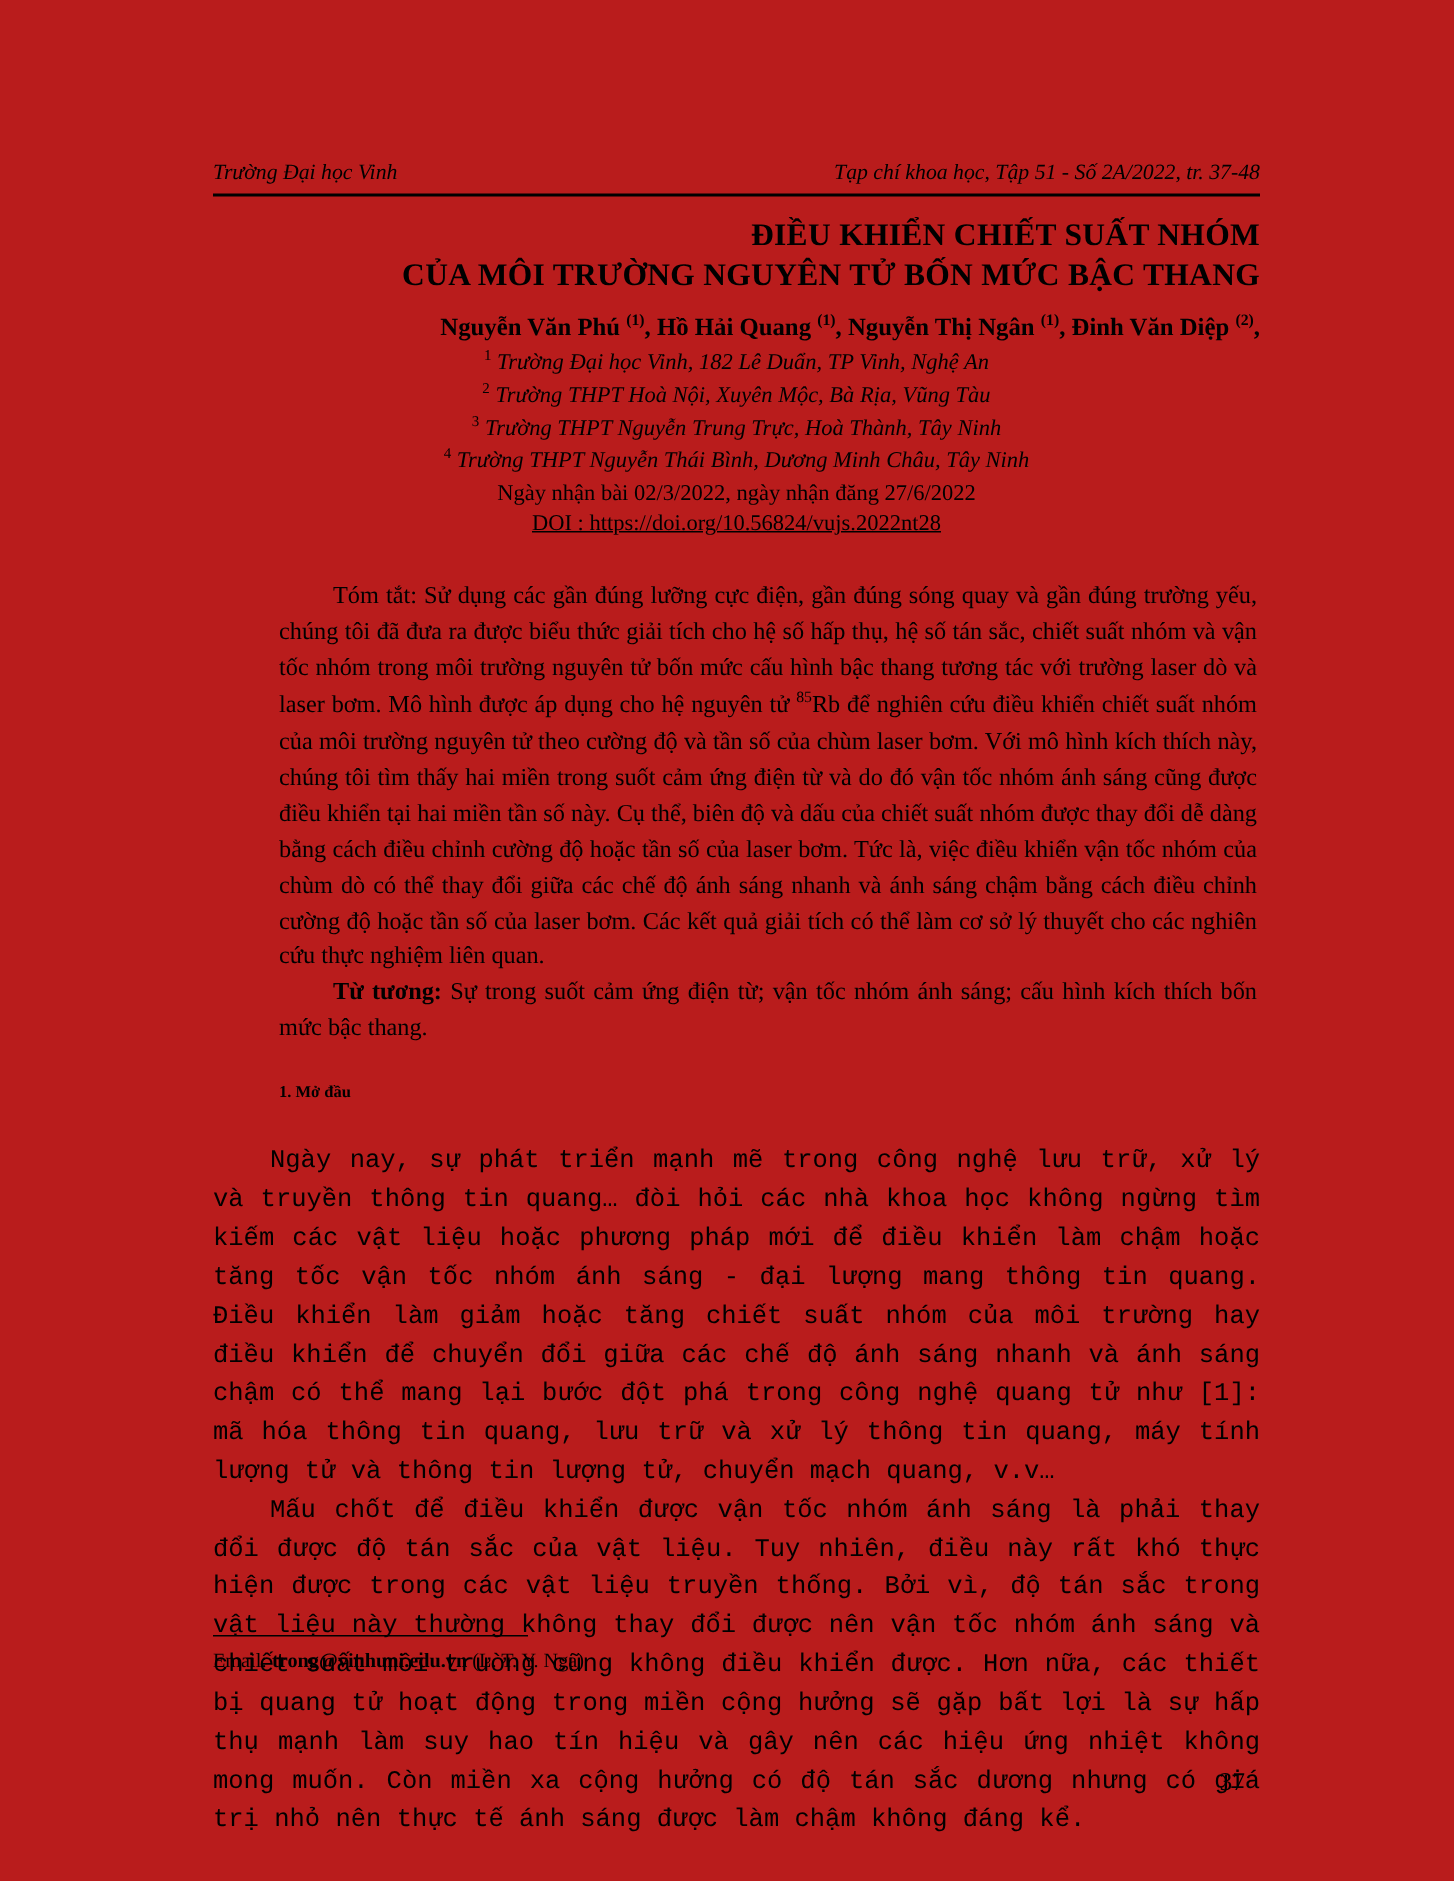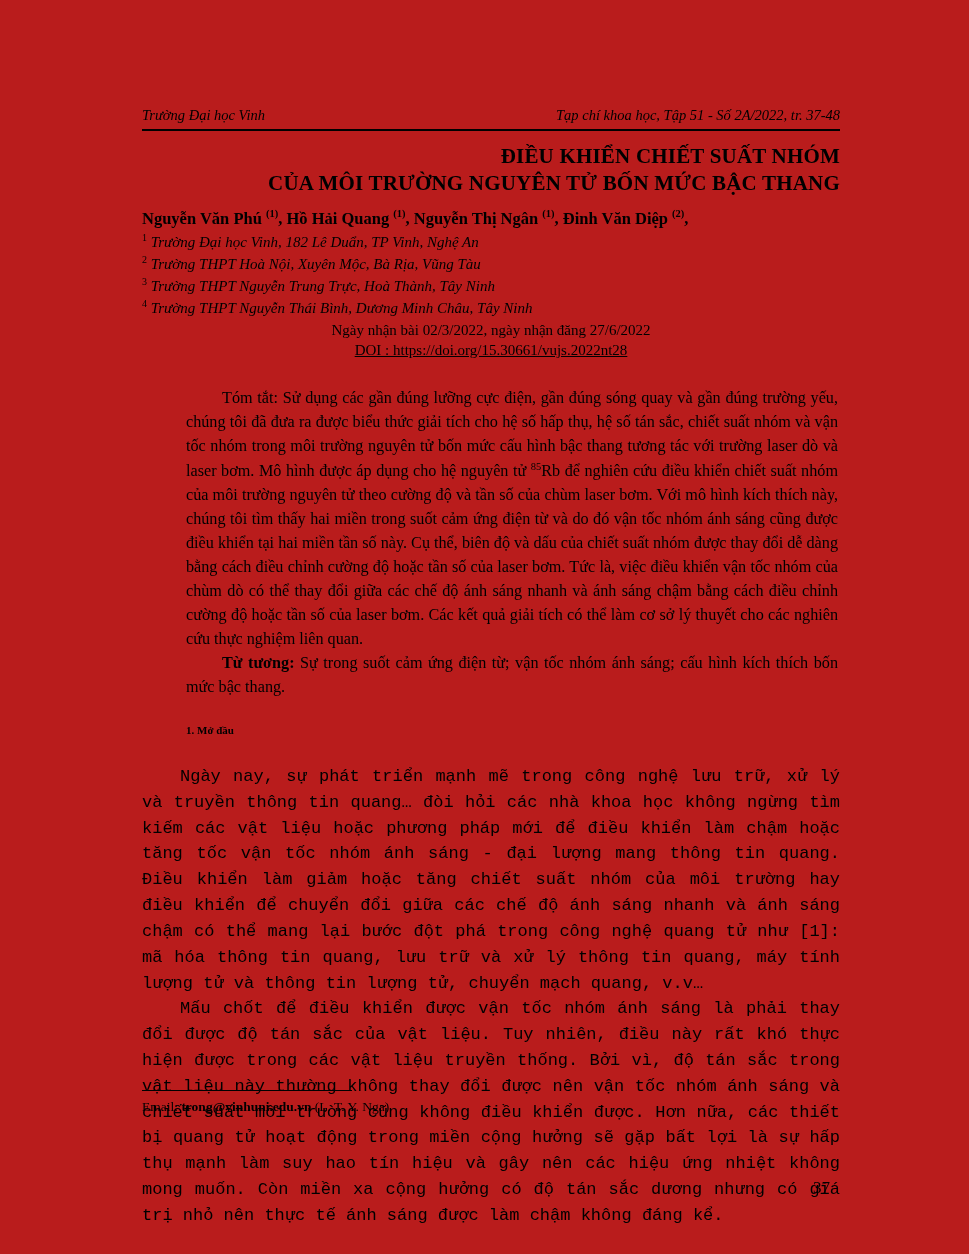--- a/index.html
+++ b/index.html
@@ -47,31 +47,31 @@
     font-size: 21px;
     line-height: 1.28;
     letter-spacing: 0.2px;
     margin-bottom: 10px;
   }
   .title .l1 { display: block; }
   .title .l2 { display: block; }
 
   
   .authors {
-    text-align: left;
+    text-align: right;
     font-weight: bold;
     font-size: 16.5px;
     line-height: 1.35;
     margin-bottom: 2px;
   }
   .authors sup { font-size: 10.5px; font-weight: bold; vertical-align: super; }
 
   
   .affils {
-    text-align: left;
+    text-align: center;
     font-style: italic;
     font-size: 15px;
     line-height: 1.32;
   }
   .affils .aff { display: block; }
   .affils sup { font-style: normal; font-size: 10px; vertical-align: super; }
 
   .pubdate {
     text-align: center;
     font-size: 15px;
@@ -182,21 +182,21 @@
     <div class="affils">
       <span class="aff"><sup>1</sup> Trường Đại học Vinh, 182 Lê Duẩn, TP Vinh, Nghệ An</span>
       <span class="aff"><sup>2</sup> Trường THPT Hoà Nội, Xuyên Mộc, Bà Rịa, Vũng Tàu</span>
       <span class="aff"><sup>3</sup> Trường THPT Nguyễn Trung Trực, Hoà Thành, Tây Ninh</span>
       <span class="aff"><sup>4</sup> Trường THPT Nguyễn Thái Bình, Dương Minh Châu, Tây Ninh</span>
     </div>
 
     <div class="pubdate">Ngày nhận bài 02/3/2022, ngày nhận đăng 27/6/2022</div>
 
     <div class="doi">
-      <span>DOI : https://doi.org/15.30661/vujs.2022nt28</span>
+      <span>DOI : https://doi.org/10.56824/vujs.2022nt28</span>
     </div>
 
     <div class="abstract">
       <p><span class="lead">Tóm tắt:</span><span> Sử dụng các gần đúng lưỡng cực điện, gần đúng sóng quay và gần đúng trường yếu, chúng tôi đã đưa ra được biểu thức giải tích cho hệ số hấp thụ, hệ số tán sắc, chiết suất nhóm và vận tốc nhóm trong môi trường nguyên tử bốn mức cấu hình bậc thang tương tác với trường laser dò và laser bơm. Mô hình được áp dụng cho hệ nguyên tử </span><sup>85</sup><span>Rb để nghiên cứu điều khiển chiết suất nhóm của môi trường nguyên tử theo cường độ và tần số của chùm laser bơm. Với mô hình kích thích này, chúng tôi tìm thấy hai miền trong suốt cảm ứng điện từ và do đó vận tốc nhóm ánh sáng cũng được điều khiển tại hai miền tần số này. Cụ thể, biên độ và dấu của chiết suất nhóm được thay đổi dễ dàng bằng cách điều chỉnh cường độ hoặc tần số của laser bơm. Tức là, việc điều khiển vận tốc nhóm của chùm dò có thể thay đổi giữa các chế độ ánh sáng nhanh và ánh sáng chậm bằng cách điều chỉnh cường độ hoặc tần số của laser bơm. Các kết quả giải tích có thể làm cơ sở lý thuyết cho các nghiên cứu thực nghiệm liên quan.</span></p>
     </div>
 
     <div class="keywords">
       <p><span class="lead">Từ tương:</span><span> Sự trong suốt cảm ứng điện từ; vận tốc nhóm ánh sáng; cấu hình kích thích bốn mức bậc thang.</span></p>
     </div>
 

